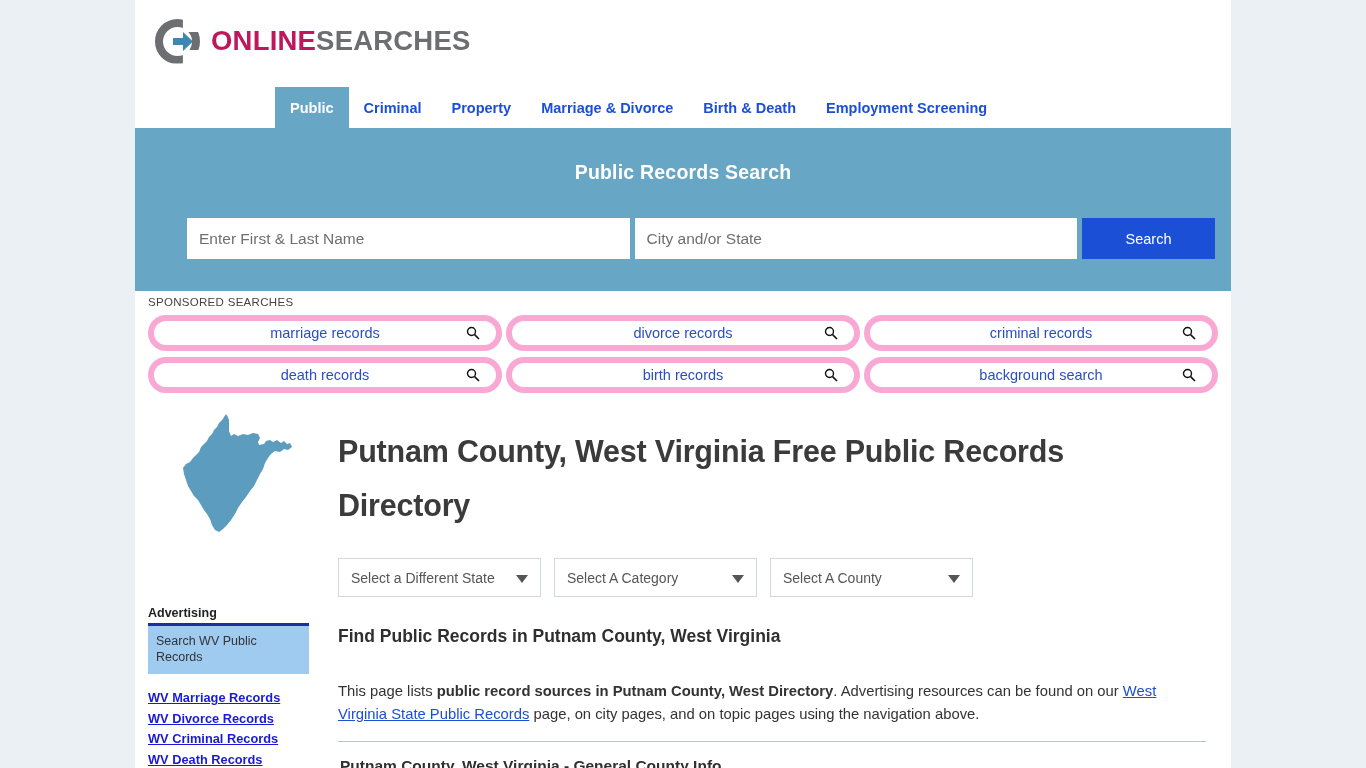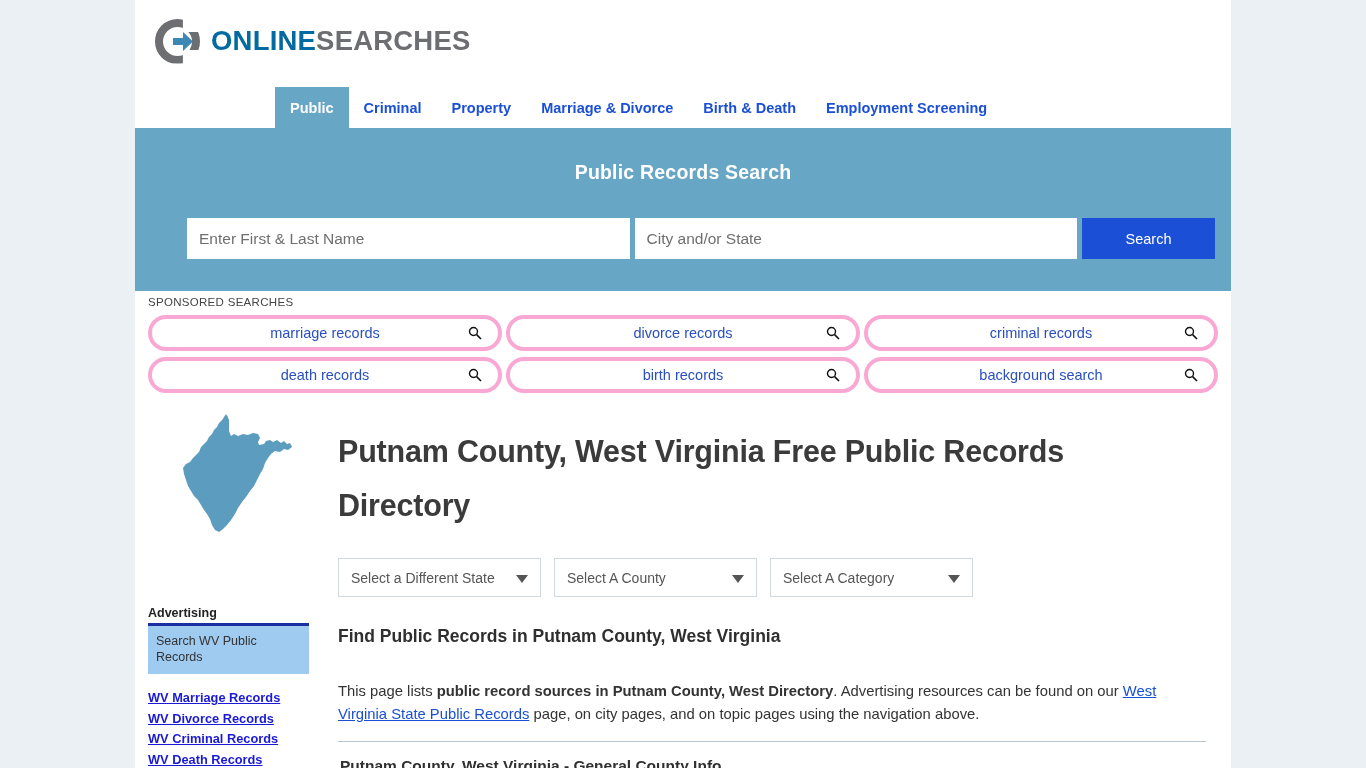--- a/index.html
+++ b/index.html
@@ -42,21 +42,21 @@
     position: absolute; left: 18px; top: 13px;
     width: 20px; height: 19px;
   }
   .logo-text {
     margin-left: 9px;
     font-size: 27.5px;
     font-weight: bold;
     letter-spacing: .2px;
     white-space: nowrap;
   }
-  .logo-text .online { color: #0369a1; }
+  .logo-text .online { color: #be185d; }
   .logo-text .searches { color: #6d6e71; }
 
   
   .nav {
     position: absolute;
     left: 0; top: 87px;
     width: 1096px; height: 41px;
     display: flex;
     align-items: stretch;
     padding-left: 140px;
@@ -131,21 +131,21 @@
     font-size: 11.5px;
     color: #444;
     letter-spacing: .3px;
     margin-bottom: 7px;
   }
   .pill-row { display: flex; gap: 4px; margin-bottom: 6px; }
   .pill {
     position: relative;
     flex: 1;
     height: 36px;
-    border: 4px solid #f9a8d4;
+    border: 6px solid #f9a8d4;
     border-radius: 18px;
     background: #fff;
     display: flex;
     align-items: center;
     justify-content: center;
     cursor: pointer;
   }
   .pill-label {
     font-size: 14.5px;
     color: #2a4fc0;
@@ -368,26 +368,26 @@
       <path fill="#5c9cbf" d="M44,3 L46,0 L48,5 L48,16 L46,20 L43,18 L41,13 L42,7 Z"></path>
     </svg>
 
     <div class="page-title">Putnam County, West Virginia Free Public Records Directory</div>
 
     <div class="selects">
       <div class="select s1">
         <span>Select a Different State</span>
         <span class="caret"></span>
       </div>
+      <div class="select s3">
+        <span>Select A Category</span>
+        <span class="caret"></span>
+      </div>
       <div class="select s2">
         <span>Select A County</span>
-        <span class="caret"></span>
-      </div>
-      <div class="select s3">
-        <span>Select A Category</span>
         <span class="caret"></span>
       </div>
     </div>
 
     <div class="sec-heading">Find Public Records in Putnam County, West Virginia</div>
 
     <div class="body-copy">
       <span>This page lists </span><b>public record sources in Putnam County, West Directory</b><span>. Advertising resources can be found on our </span><a href="#">West Virginia State Public Records</a><span> page, on city pages, and on topic pages using the navigation above.</span>
     </div>
 

